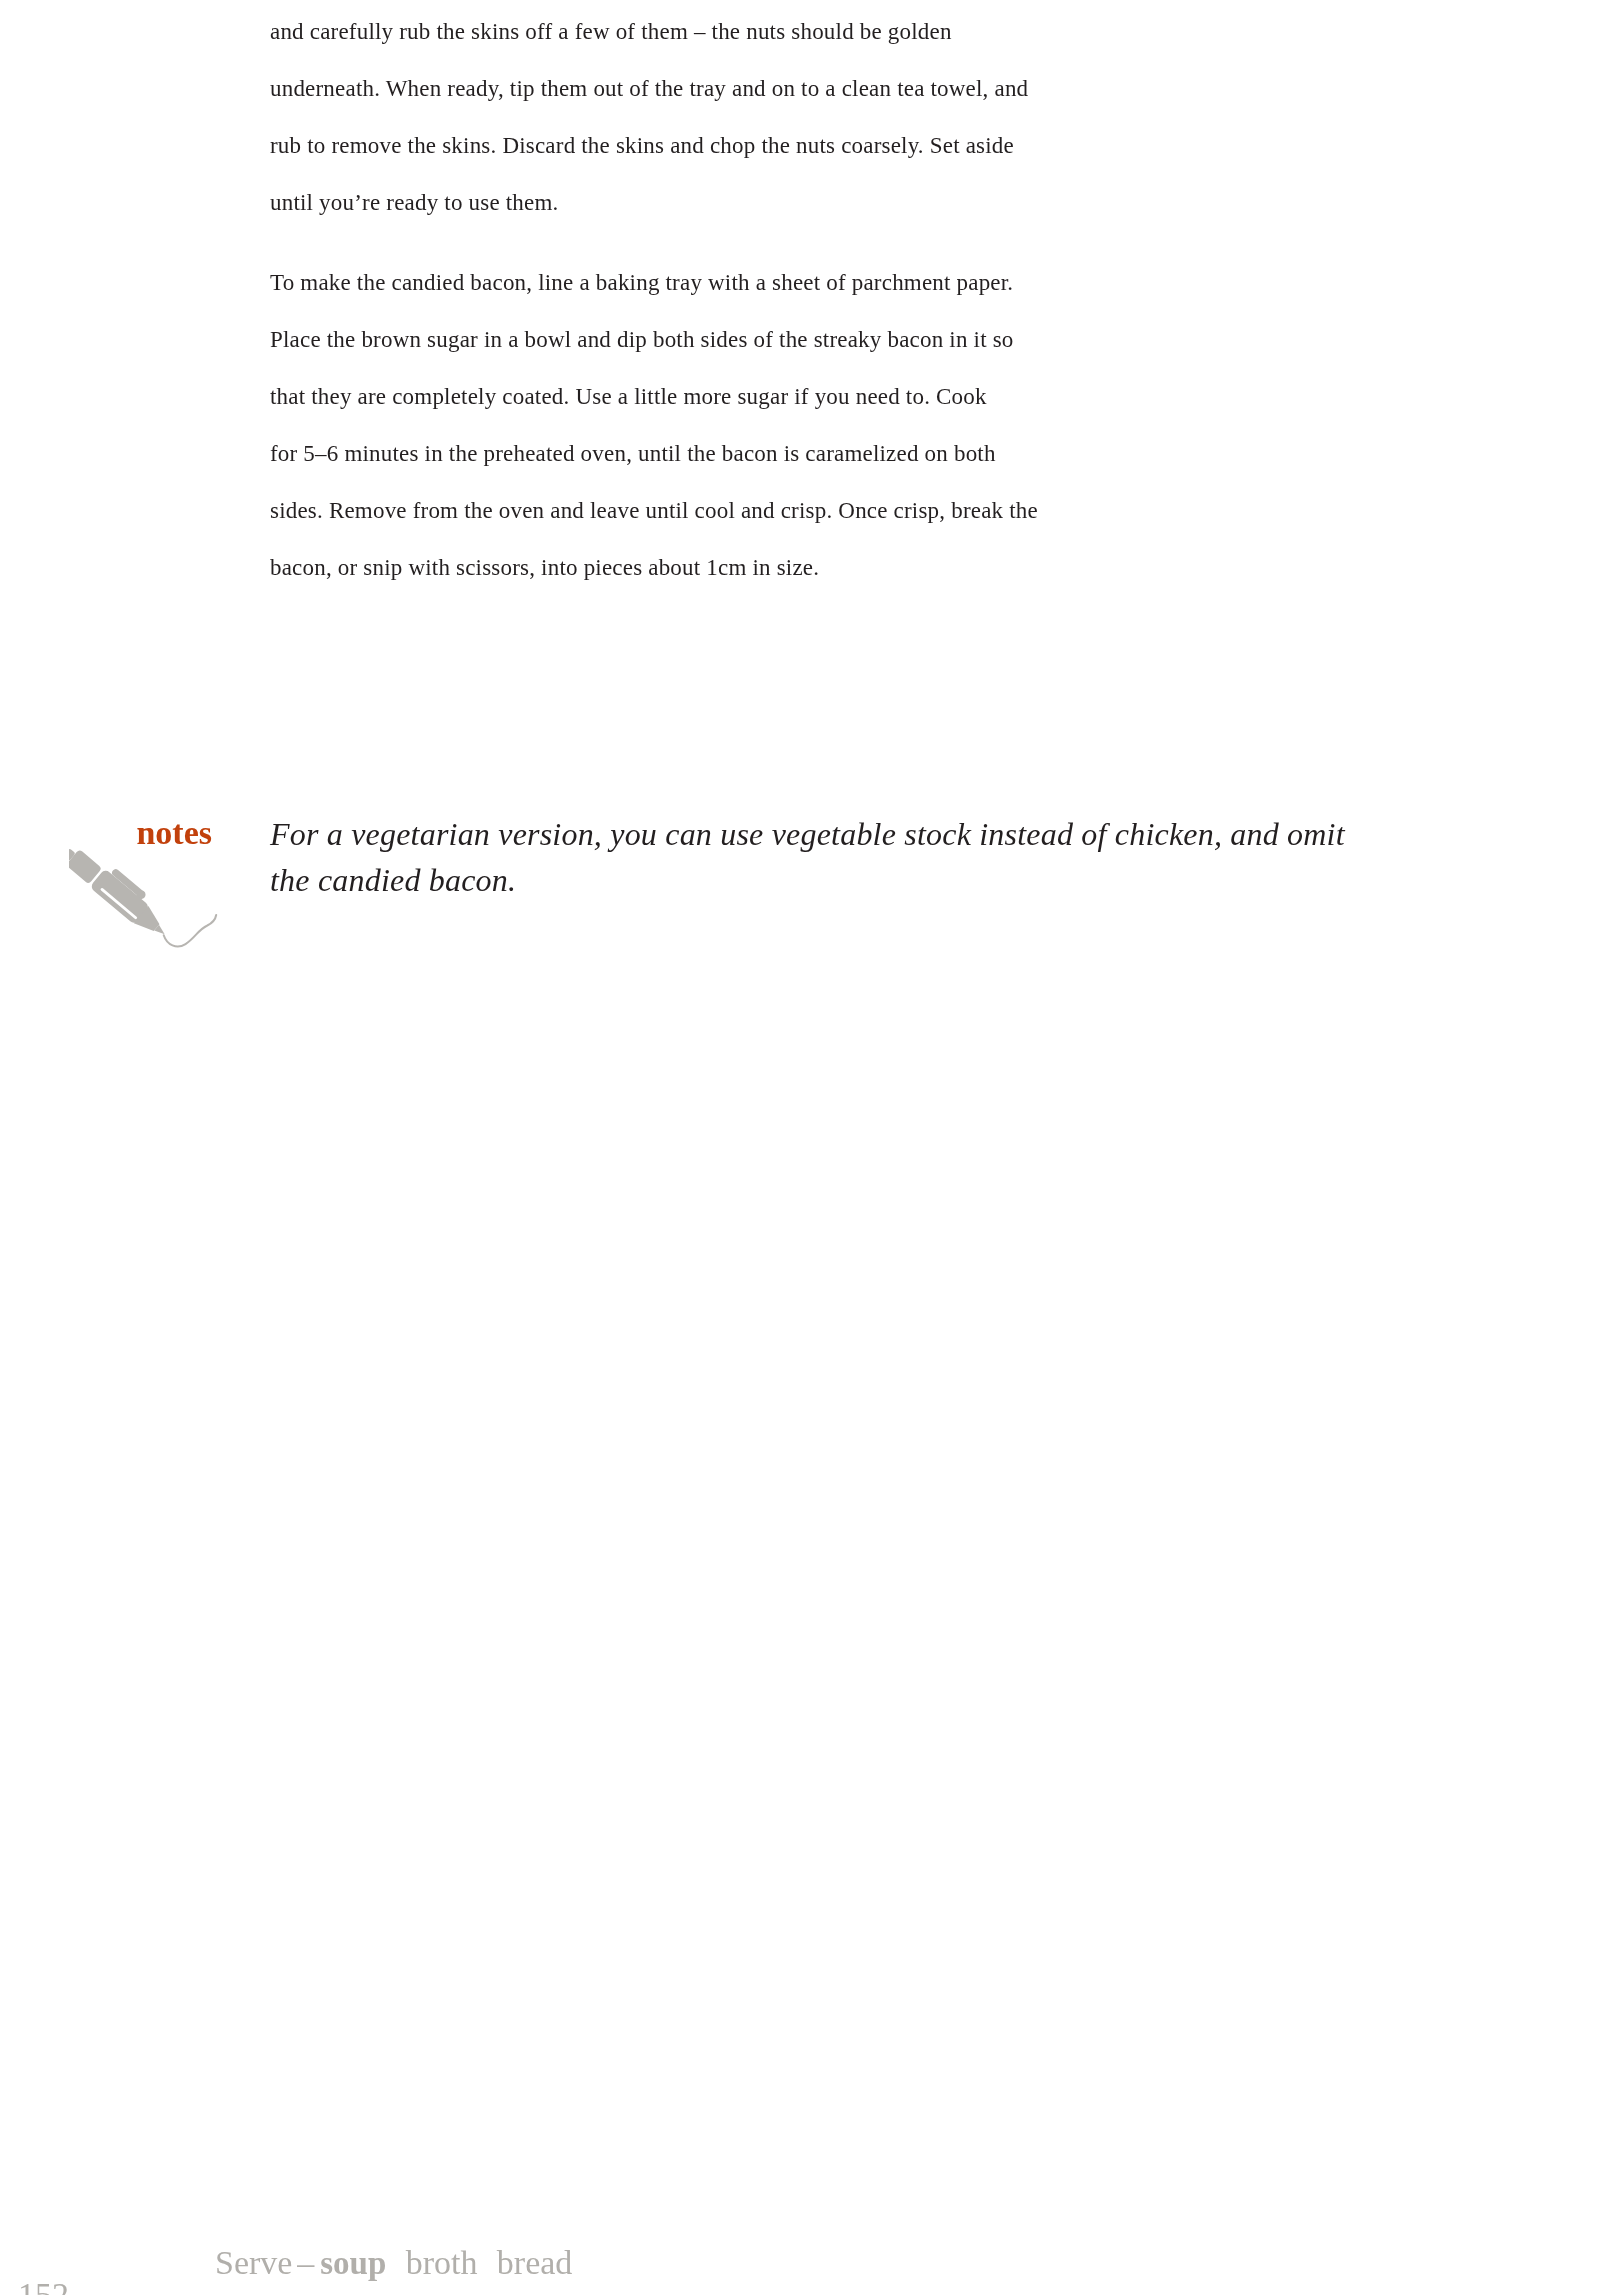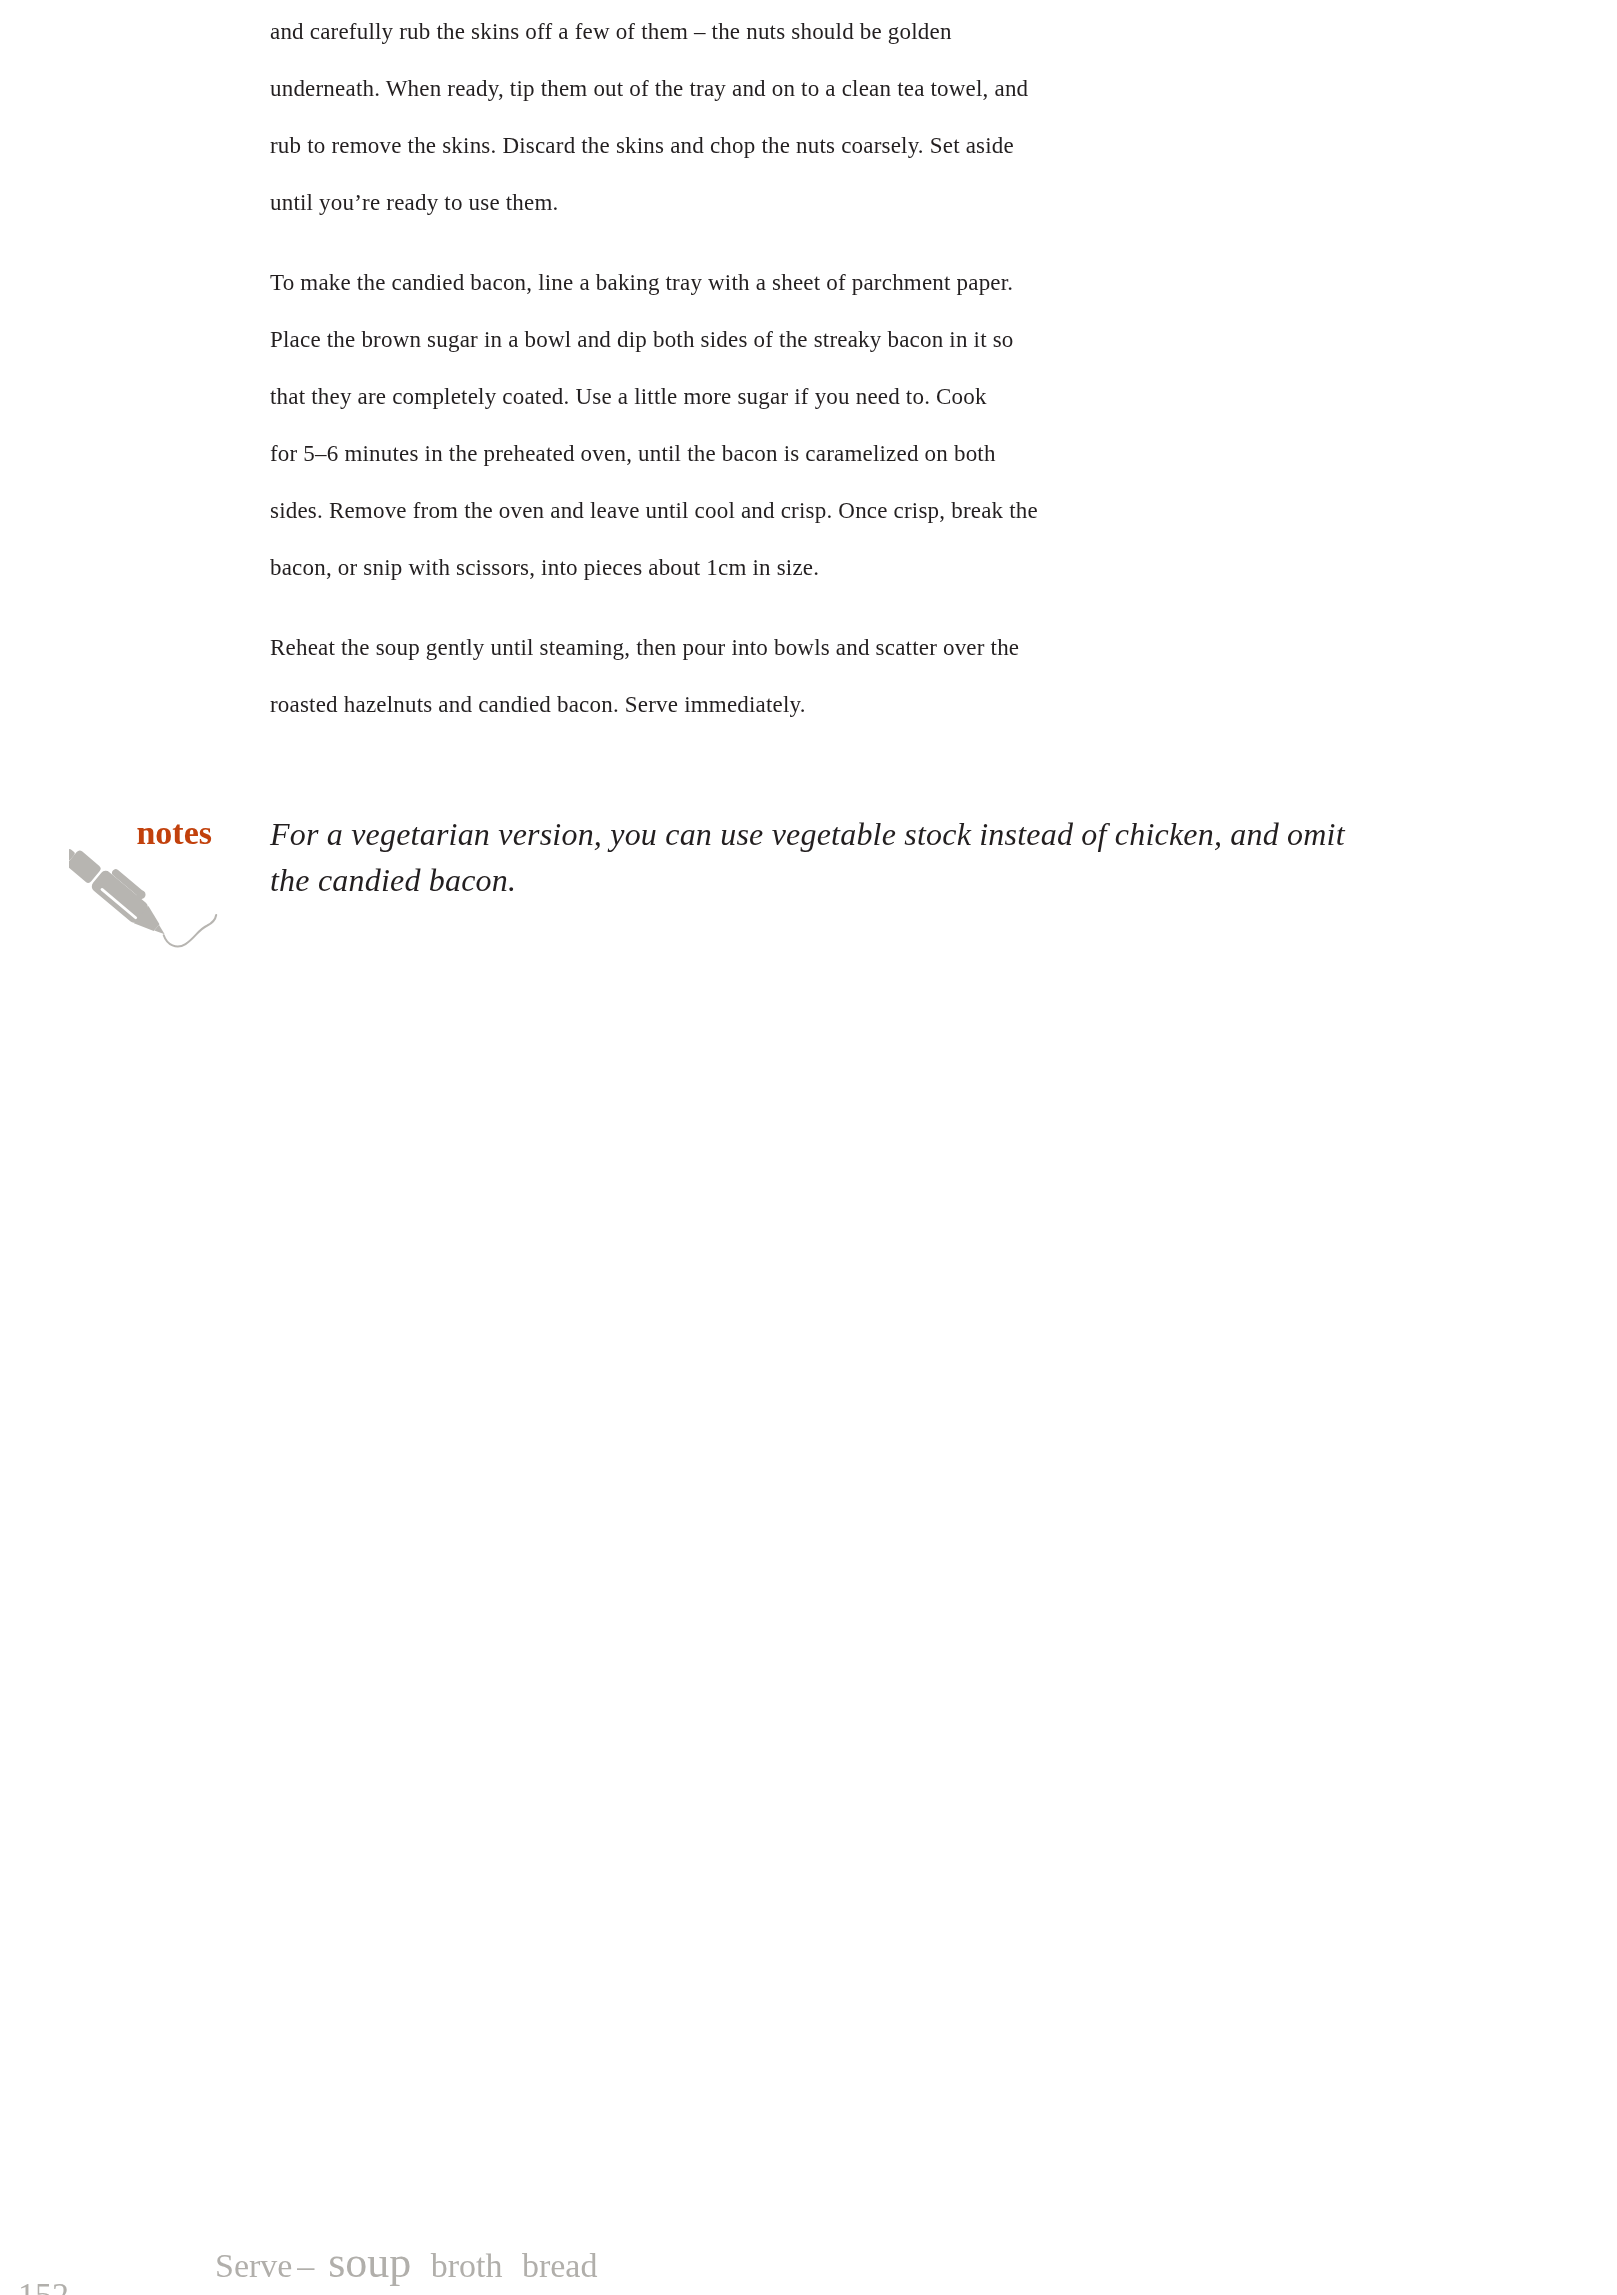--- a/index.html
+++ b/index.html
@@ -82,44 +82,42 @@
     position: absolute;
     left: 215px;
     top: 0;
     font-size: 34px;
     line-height: 40px;
     white-space: nowrap;
   }
   .running-footer > span { vertical-align: baseline; }
   .running-footer .separator { margin: 0 4.9px; }
   .running-footer .chapter-highlight {
-    font-size: 44px;
-    font-weight: normal;
-    margin-left: 9px;
+    font-size: 33px;
+    font-weight: bold;
+    margin-left: 1px;
   }
   .running-footer .chapter-item { margin-left: 19.4px; }
 </style>
 </head>
 <body>
 
 <div class="page">
 
   <main class="method">
     <p>and carefully rub the skins off a few of them – the nuts should be golden
 underneath. When ready, tip them out of the tray and on to a clean tea towel, and
 rub to remove the skins. Discard the skins and chop the nuts coarsely. Set aside
 until you’re ready to use them.</p>
     <p>To make the candied bacon, line a baking tray with a sheet of parchment paper.
 Place the brown sugar in a bowl and dip both sides of the streaky bacon in it so
 that they are completely coated. Use a little more sugar if you need to. Cook
 for 5–6 minutes in the preheated oven, until the bacon is caramelized on both
 sides. Remove from the oven and leave until cool and crisp. Once crisp, break the
 bacon, or snip with scissors, into pieces about 1cm in size.</p>
-    <p>Reheat the soup gently until steaming, then pour into bowls and scatter over the
-roasted hazelnuts and candied bacon. Serve immediately.</p>
   </main>
 
   <section>
     <div class="notes-label">notes</div>
 
     <svg class="pen-icon" width="162" height="113" viewBox="0 0 200 140" aria-hidden="true">
       <g transform="translate(12,2) rotate(40)" fill="#b7b5b1">
         <rect x="-7" y="10" width="10" height="13" rx="3"></rect>
         <rect x="3" y="3" width="37" height="26" rx="5"></rect>
         <rect x="52" y="-8" width="47" height="9" rx="4.5"></rect>

